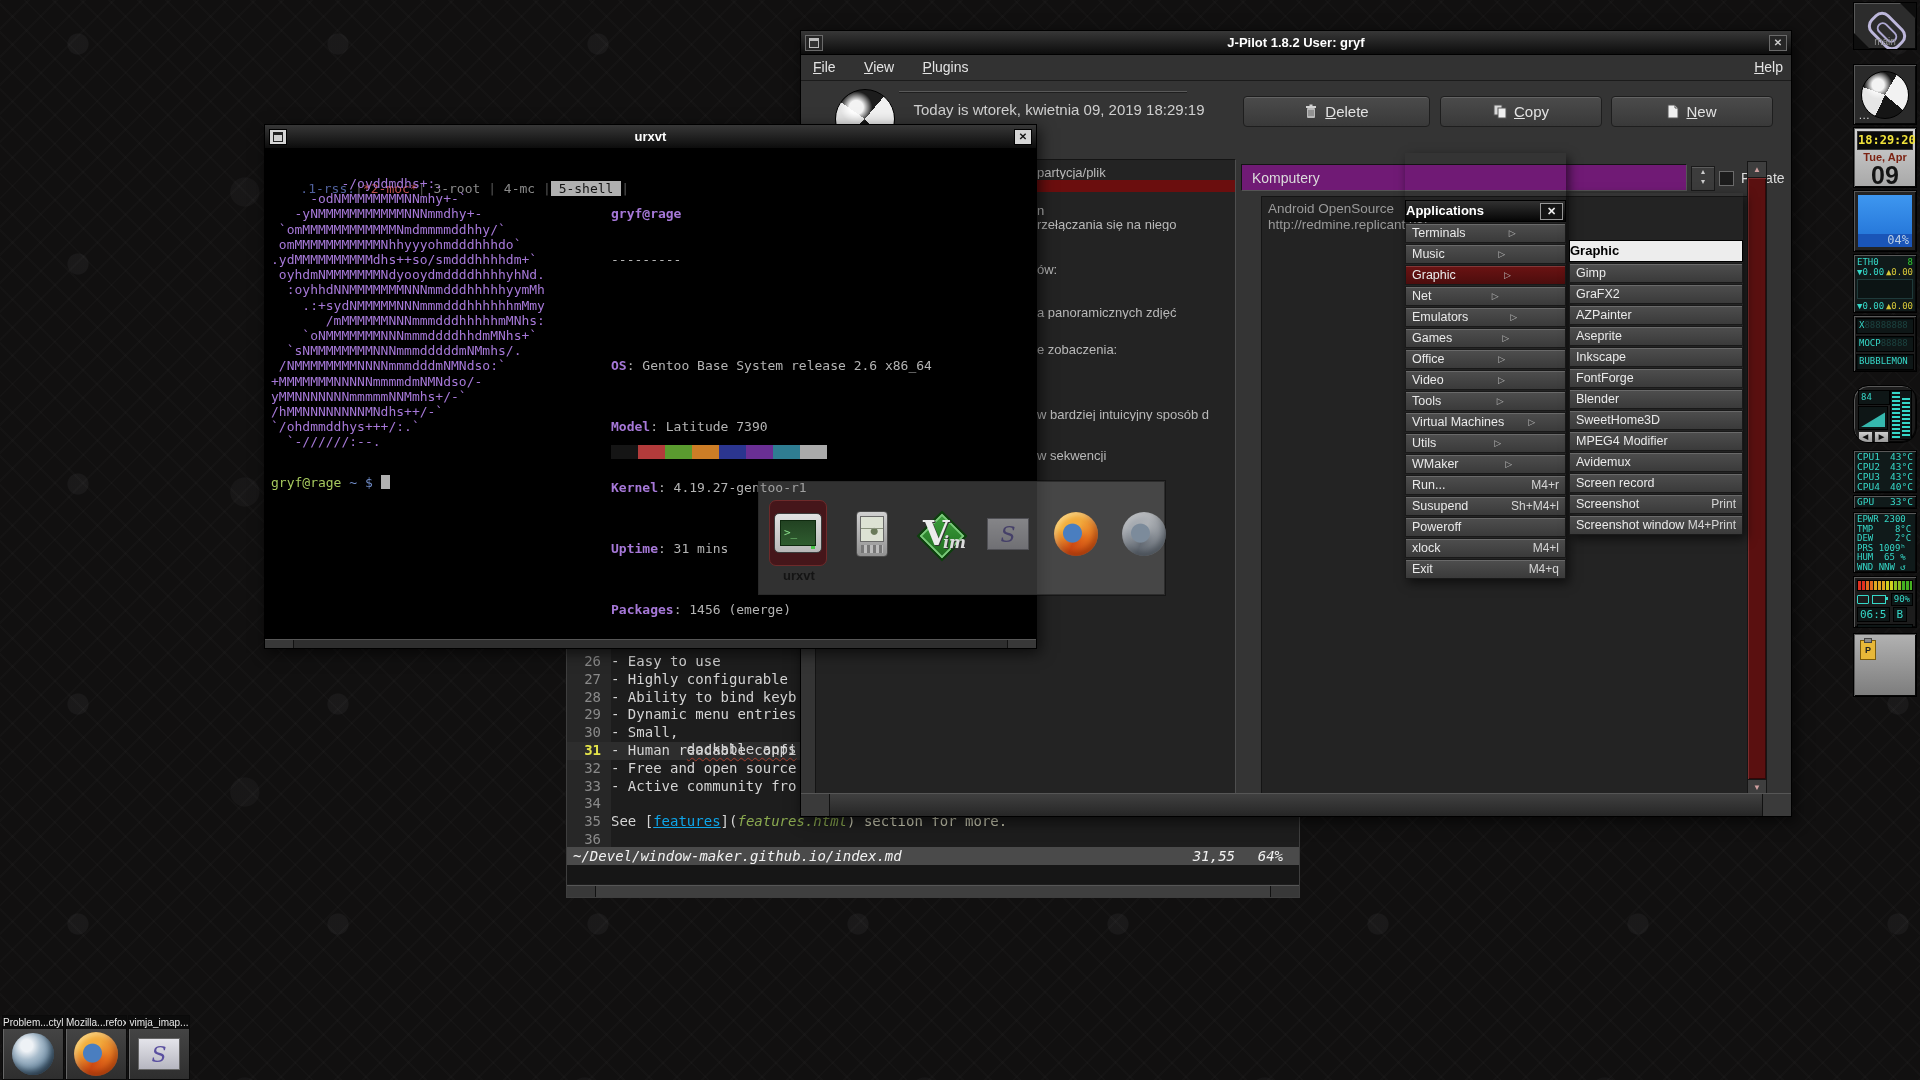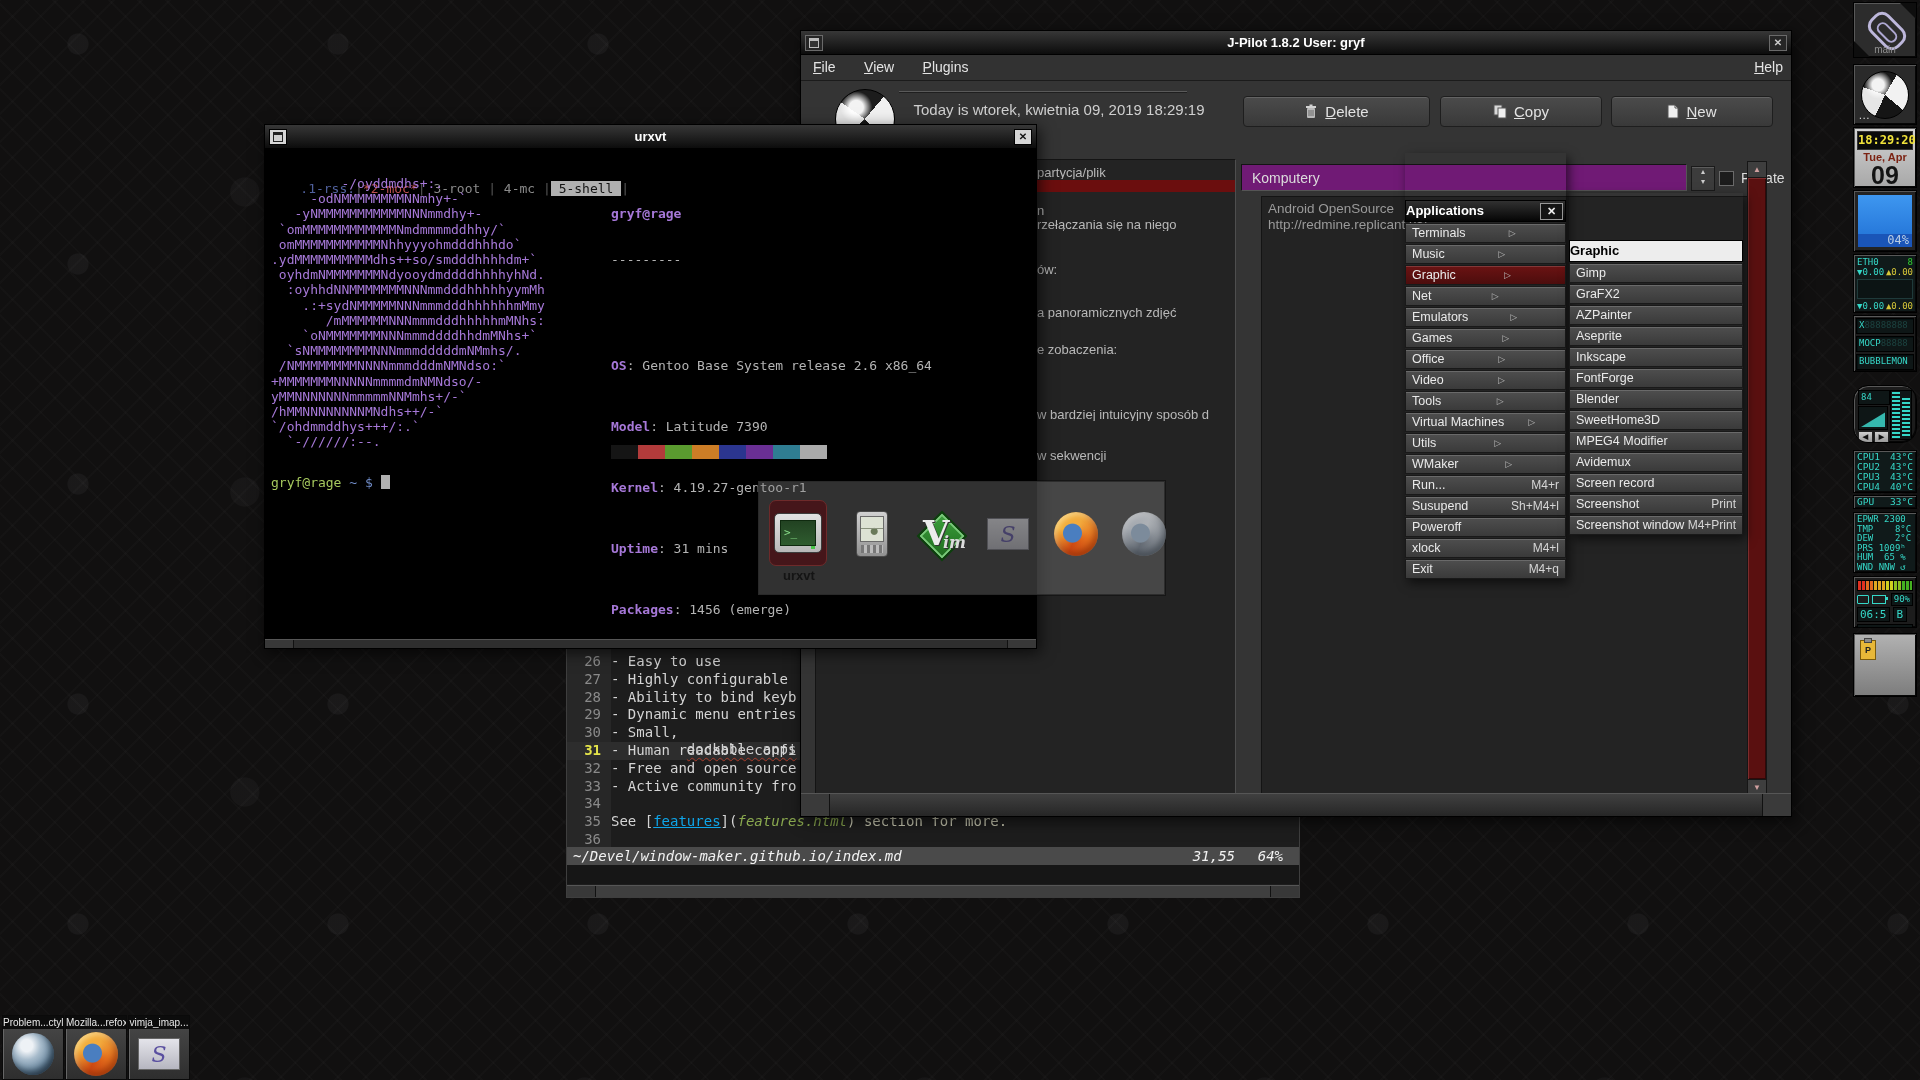--- a/index.html
+++ b/index.html
@@ -171,21 +171,21 @@
   .ic-ff.grey{background:
       radial-gradient(circle at 42% 48%, #8fa3b8 0 9px, rgba(0,0,0,0) 10px),
       conic-gradient(from 20deg,#cfd4da,#9aa2ac,#6f7884,#c2c9d2,#cfd4da);
     box-shadow:inset -3px -4px 6px rgba(20,30,40,.5), inset 2px 3px 5px rgba(255,255,255,.5);opacity:.75;}
 
   
   #dock{position:absolute;left:1852px;top:0;width:66px;height:1080px;z-index:45;}
   .tile{position:absolute;left:1px;width:64px;background:#232323;border:1px solid #000;
     box-shadow:inset 1px 1px 0 #585858, inset -1px -1px 0 #060606;box-sizing:border-box;overflow:hidden;}
   .lcdfont{font-family:"DejaVu Sans Mono",monospace;color:#35d8c8;}
-  #tile-clip{top:2px;height:56px;background:#2c2c2c;}
+  #tile-clip{top:2px;height:48px;background:#2c2c2c;}
   #tile-clip .tri-tr{position:absolute;right:0;top:0;width:0;height:0;border-left:16px solid transparent;border-top:16px solid #0e0e0e;}
   #tile-clip .tri-bl{position:absolute;left:0;bottom:0;width:0;height:0;border-right:16px solid transparent;border-bottom:16px solid #0e0e0e;}
   .clip-shape{position:absolute;left:20px;top:8px;width:20px;height:34px;border:3px solid #cdc7ef;border-radius:10px;transform:rotate(-45deg);opacity:.9;}
   .clip-shape::after{content:"";position:absolute;left:3px;top:6px;width:8px;height:20px;border:2px solid #bdb6e4;border-radius:6px;}
   .clip-label{position:absolute;left:0;right:0;bottom:2px;text-align:center;color:#8f8f8f;font-size:10px;}
   #tile-ball{top:64px;height:61px;background:#2a2a2a;display:flex;align-items:center;justify-content:center;}
   .ball{width:46px;height:46px;border-radius:50%;border:1px solid #000;
     background:
       radial-gradient(circle at 35% 28%, rgba(255,255,255,.95) 0 6px, rgba(255,255,255,0) 14px),
       conic-gradient(from 30deg,#f2f2f2 0 100deg,#151515 100deg 175deg,#e6e6e6 175deg 260deg,#1a1a1a 260deg 360deg);}

